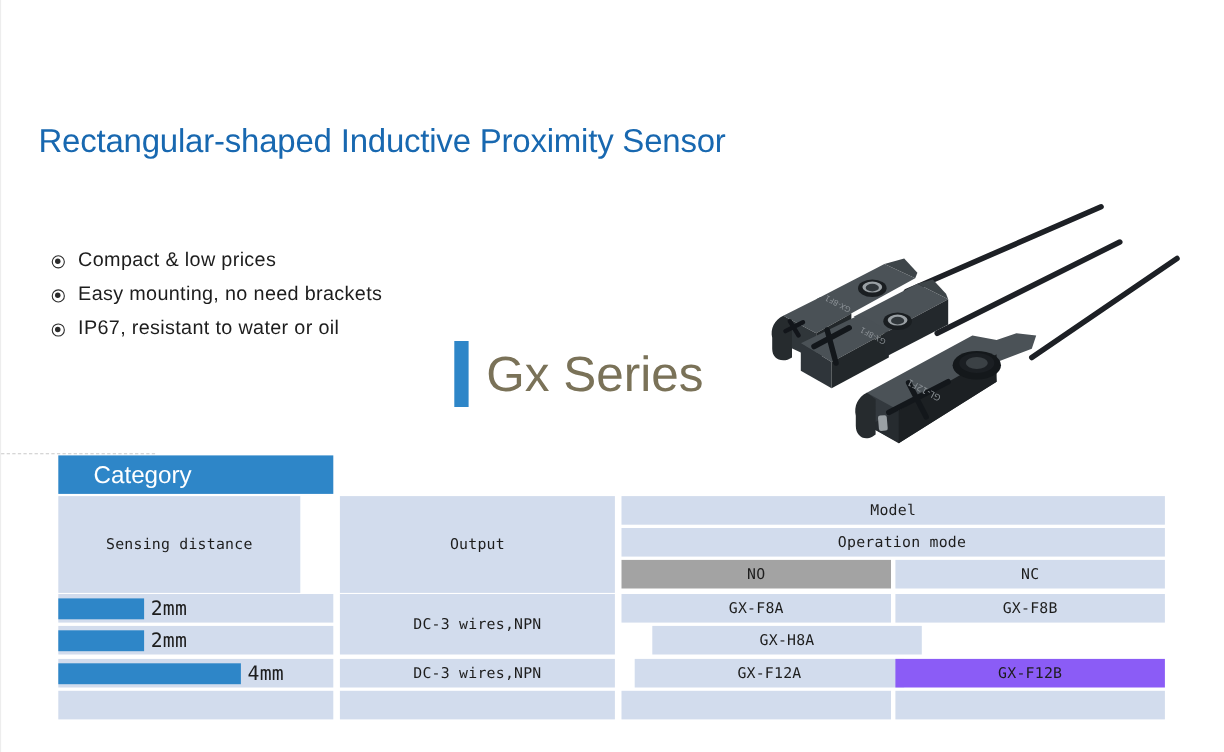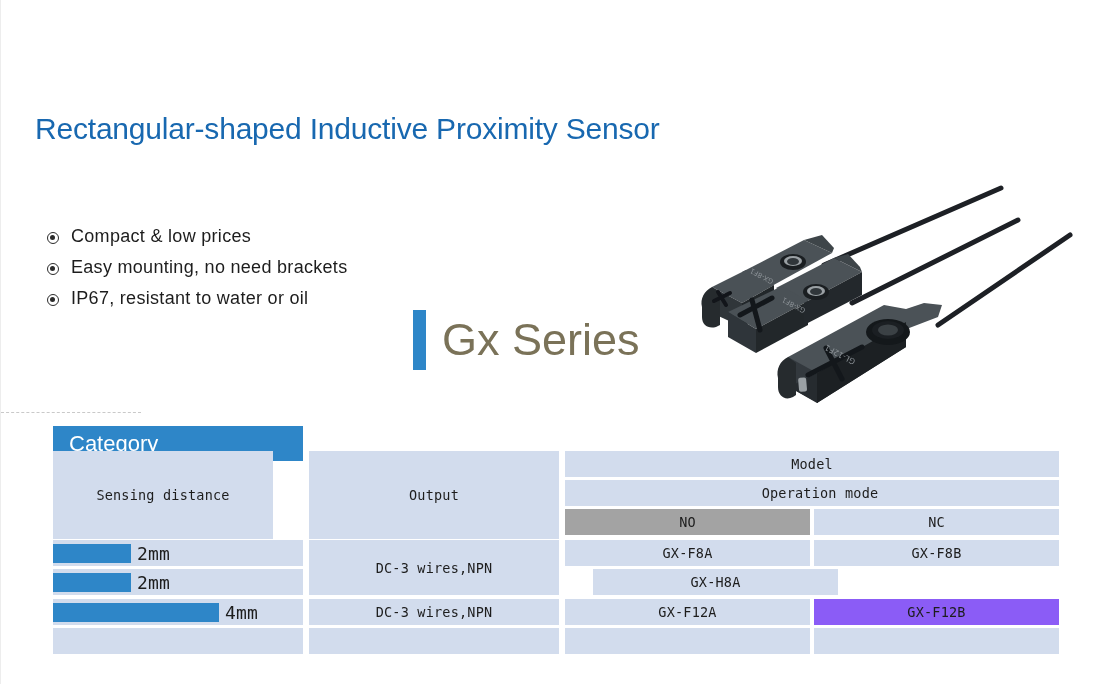--- a/index.html
+++ b/index.html
@@ -117,26 +117,25 @@
     justify-content: center;
     font-family: "DejaVu Sans Mono", monospace;
     font-size: 13.5px;
     color: #1d1d1d;
     letter-spacing: 0.2px;
     white-space: nowrap;
   }
   .cell.hdr-blue {
     background: #2e86c8;
     justify-content: flex-start;
-    padding-left: 16px;
+    padding-left: 32px;
     font-family: "Liberation Sans", sans-serif;
     font-size: 22px;
     color: #ffffff;
     letter-spacing: 0px;
-    margin-top: 12px;
   }
   .cell.bar-cell {
     justify-content: flex-start;
     padding: 0;
   }
   .bar {
     height: 19px;
     background: #2e86c8;
     flex: 0 0 auto;
   }
@@ -267,21 +266,21 @@
       <span class="bar" style="width: 78px; background: rgb(46, 134, 200);"></span>
       <span class="bar-label">2mm</span>
     </div>
     <div class="cell" style="left: 540px; top: 155px; width: 245px; height: 26px; background: rgb(210, 220, 237);">GX-H8A</div>
 
     <div class="cell bar-cell" style="left: 0px; top: 185px; width: 250px; height: 26px; background: rgb(210, 220, 237);">
       <span class="bar" style="width: 166px; background: rgb(46, 134, 200);"></span>
       <span class="bar-label">4mm</span>
     </div>
     <div class="cell" style="left: 256px; top: 185px; width: 250px; height: 26px; background: rgb(210, 220, 237);">DC-3 wires,NPN</div>
-    <div class="cell" style="left: 512px; top: 185px; width: 245px; height: 26px; background: rgb(210, 220, 237);">GX-F12A</div>
+    <div class="cell" style="left: 524px; top: 185px; width: 245px; height: 26px; background: rgb(210, 220, 237);">GX-F12A</div>
     <div class="cell" style="left: 761px; top: 185px; width: 245px; height: 26px; background: #8b5cf6;">GX-F12B</div>
 
     <div class="cell bar-cell" style="left: 0px; top: 214px; width: 250px; height: 26px; background: rgb(210, 220, 237);">
 
       <span class="bar-label"></span>
     </div>
     <div class="cell" style="left: 256px; top: 214px; width: 250px; height: 26px; background: rgb(210, 220, 237);"></div>
     <div class="cell" style="left: 512px; top: 214px; width: 245px; height: 26px; background: rgb(210, 220, 237);"></div>
     <div class="cell" style="left: 761px; top: 214px; width: 245px; height: 26px; background: rgb(210, 220, 237);"></div>
 

